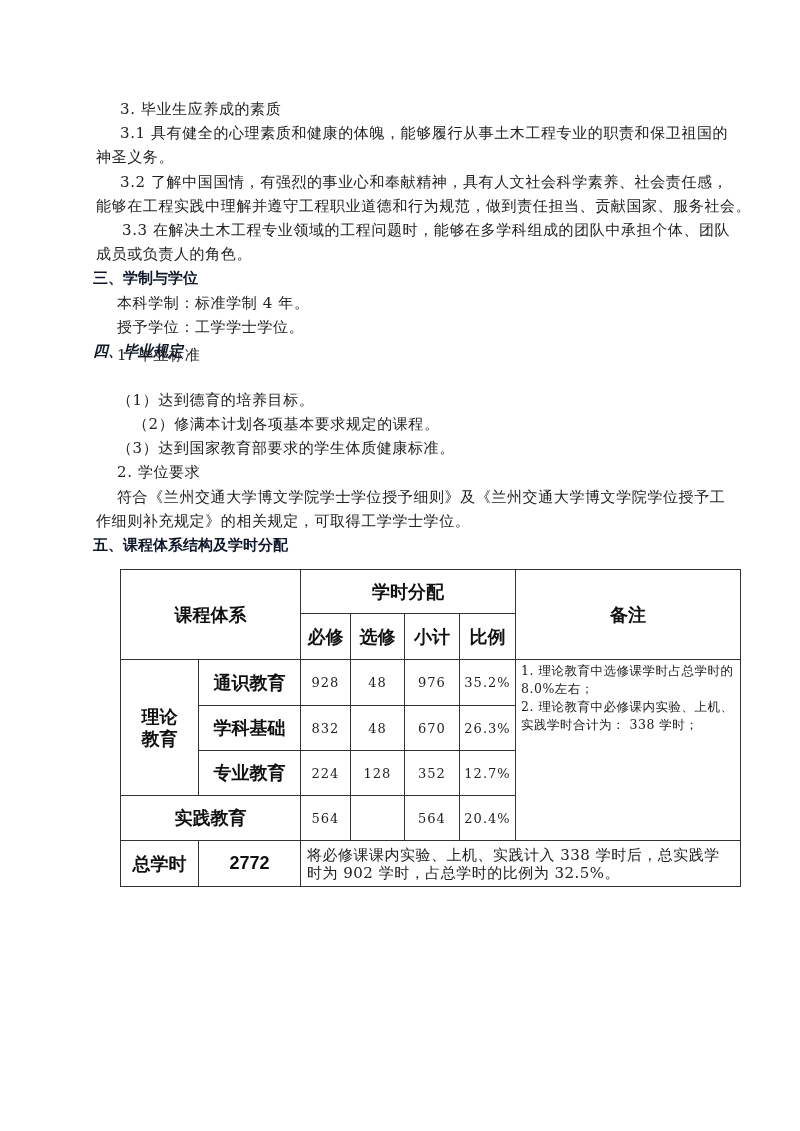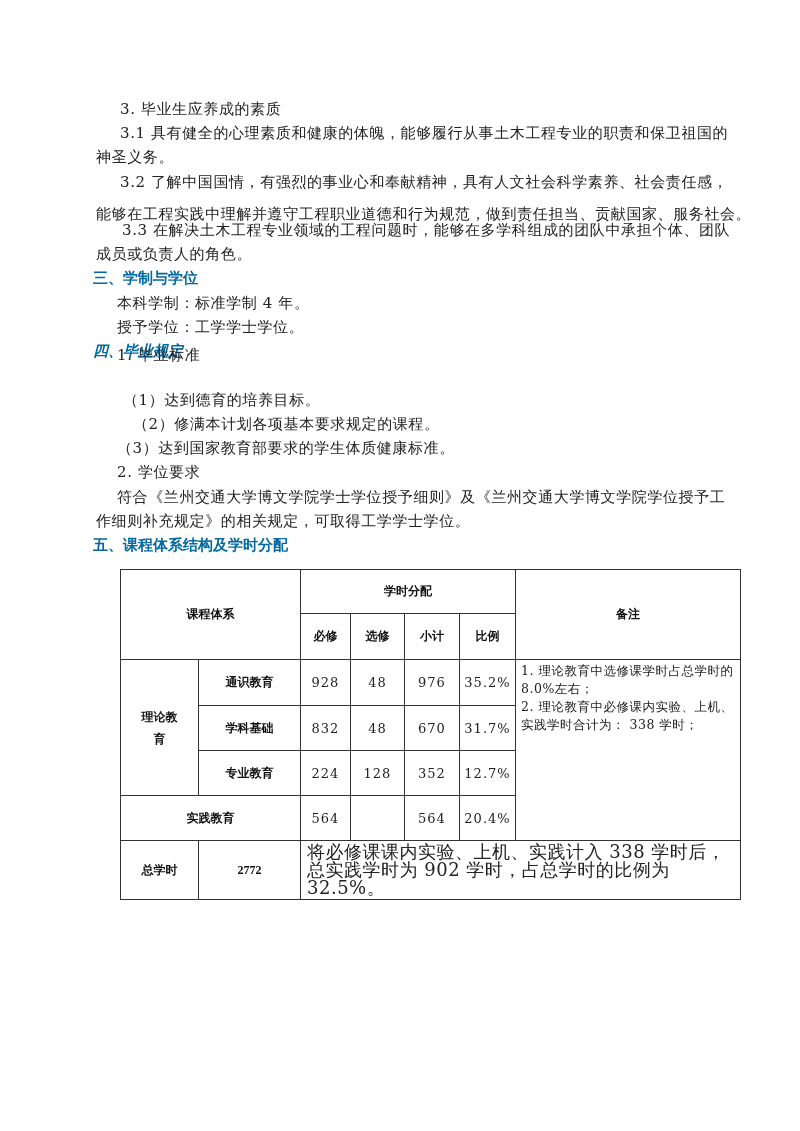--- a/index.html
+++ b/index.html
@@ -1,46 +1,46 @@
 <!DOCTYPE html>
 <html><head>
 <meta charset="utf-8">
 <style>
   html, body { margin: 0; padding: 0; background: #ffffff; }
   body { width: 800px; height: 1131px; position: relative; overflow: hidden;
          font-family: "DejaVu Serif", "Liberation Serif", serif; color: #222; }
   .line { position: absolute; font-size: 15px; line-height: 18px; white-space: nowrap; letter-spacing: 0.6px; }
   .h { position: absolute; font-family: "DejaVu Sans", "Liberation Sans", sans-serif; font-weight: bold;
-       font-size: 15px; line-height: 20px; color: #0369a1; white-space: nowrap; }
+       font-size: 15px; line-height: 20px; color: #0f172a; white-space: nowrap; }
   table { position: absolute; left: 120px; top: 569px; border-collapse: collapse; table-layout: fixed; }
   td { border: 1.3px solid #333; padding: 0; text-align: center; vertical-align: middle;
        font-size: 13px; color: #222; }
-  td.b { font-family: Liberation Serif, serif; font-weight: bold; color: #111; font-size: 12px; }
+  td.b { font-family: Liberation Sans, sans-serif; font-weight: bold; color: #111; font-size: 18px; }
   td.note { text-align: left; vertical-align: top; font-size: 12.5px; line-height: 18px; padding: 2px 4px 0 5px; letter-spacing: 0.5px; }
-  td.note2 { text-align: left; font-size: 18px; line-height: 18px; padding: 2px 6px; letter-spacing: 0.5px; }
+  td.note2 { text-align: left; font-size: 15px; line-height: 18px; padding: 2px 6px; letter-spacing: 0.5px; }
   .num { letter-spacing: 1px; }
 </style>
 </head>
 <body>
 
 <div class="line" style="left:120px;top:100px;">3. 毕业生应养成的素质</div>
 <div class="line" style="left:120px;top:124px;">3.1 具有健全的心理素质和健康的体魄，能够履行从事土木工程专业的职责和保卫祖国的</div>
 <div class="line" style="left:96px;top:148px;text-align:right;">神圣义务。</div>
 <div class="line" style="left:120px;top:173px;">3.2 了解中国国情，有强烈的事业心和奉献精神，具有人文社会科学素养、社会责任感，</div>
-<div class="line" style="left:96px;top:197px;margin-top:8px;">能够在工程实践中理解并遵守工程职业道德和行为规范，做到责任担当、贡献国家、服务社会。</div>
+<div class="line" style="left:96px;top:197px;">能够在工程实践中理解并遵守工程职业道德和行为规范，做到责任担当、贡献国家、服务社会。</div>
 <div class="line" style="left:122px;top:221px;">3.3 在解决土木工程专业领域的工程问题时，能够在多学科组成的团队中承担个体、团队</div>
 <div class="line" style="left:96px;top:245px;">成员或负责人的角色。</div>
 
 <div class="h" style="left:93px;top:268px;">三、学制与学位</div>
 <div class="line" style="left:117px;top:294px;text-align:right;">本科学制：标准学制 4 年。</div>
 <div class="line" style="left:117px;top:318px;">授予学位：工学学士学位。</div>
 
 <div class="h" style="left:93px;top:341px;font-style:italic;">四、毕业规定</div>
 <div class="line" style="left:117px;top:346px;">1. 毕业标准</div>
-<div class="line" style="left:117px;top:391px;margin-left:6px;">（1）达到德育的培养目标。</div>
+<div class="line" style="left:117px;top:391px;">（1）达到德育的培养目标。</div>
 <div class="line" style="left:133px;top:415px;text-align:right;">（2）修满本计划各项基本要求规定的课程。</div>
 <div class="line" style="left:117px;top:439px;">（3）达到国家教育部要求的学生体质健康标准。</div>
 <div class="line" style="left:117px;top:463px;">2. 学位要求</div>
 <div class="line" style="left:117px;top:488px;">符合《兰州交通大学博文学院学士学位授予细则》及《兰州交通大学博文学院学位授予工</div>
 <div class="line" style="left:96px;top:512px;">作细则补充规定》的相关规定，可取得工学学士学位。</div>
 
 <div class="h" style="left:93px;top:535px;">五、课程体系结构及学时分配</div>
 
 <table>
   <colgroup>
@@ -74,21 +74,21 @@
     <td class="note" rowspan="4">
       <div>1. 理论教育中选修课学时占总学时的 8.0%左右；</div>
       <div>2. 理论教育中必修课内实验、上机、实践学时合计为： 338 学时；</div>
     </td>
   </tr>
   <tr style="height:45px">
     <td class="b">学科基础</td>
     <td class="num">832</td>
     <td class="num">48</td>
     <td class="num">670</td>
-    <td class="num">31.7%</td>
+    <td class="num">26.3%</td>
   </tr>
   <tr style="height:45px">
     <td class="b">专业教育</td>
     <td class="num">224</td>
     <td class="num">128</td>
     <td class="num">352</td>
     <td class="num">12.7%</td>
   </tr>
   <tr style="height:45px">
     <td class="b" colspan="2">实践教育</td>

